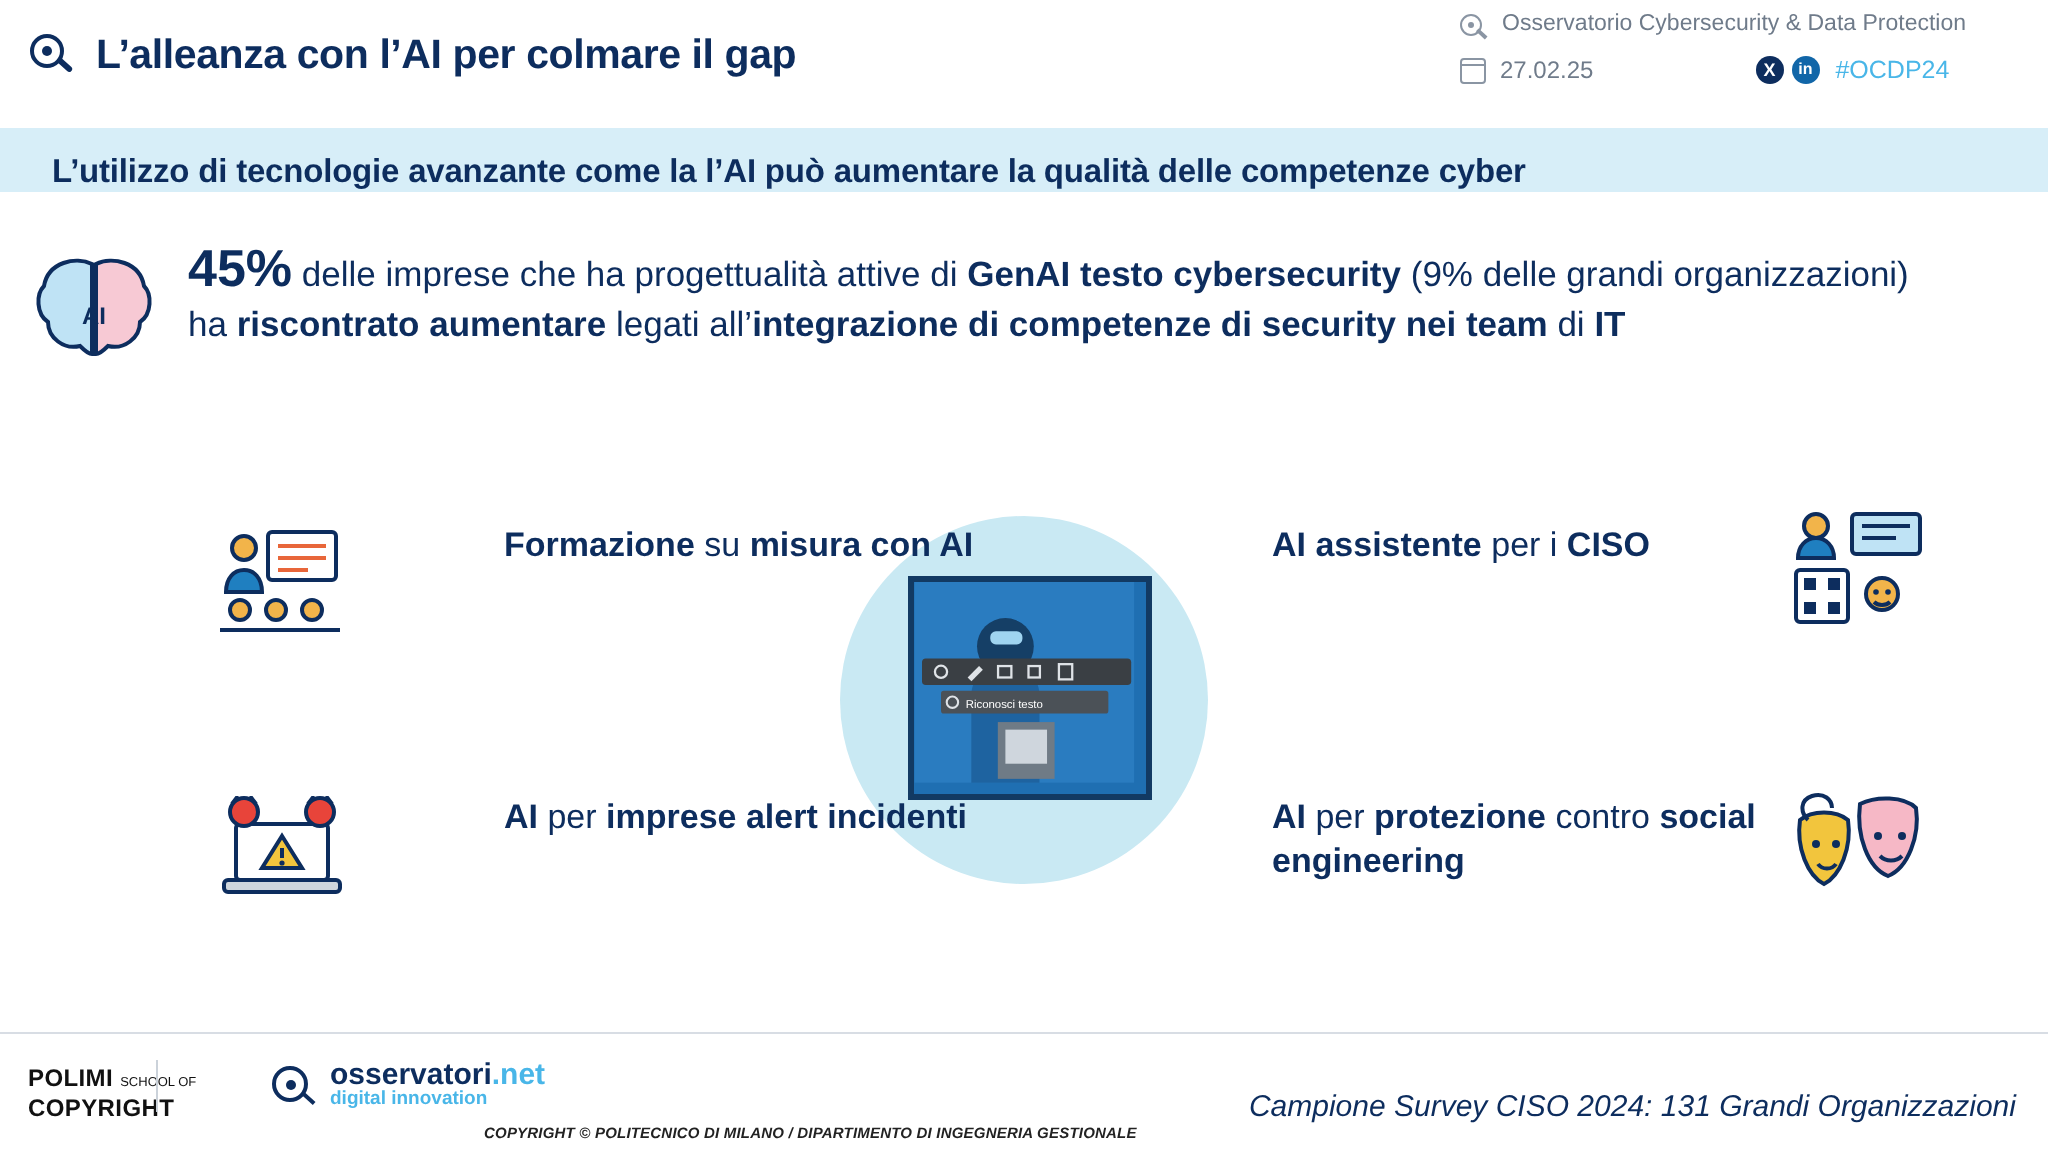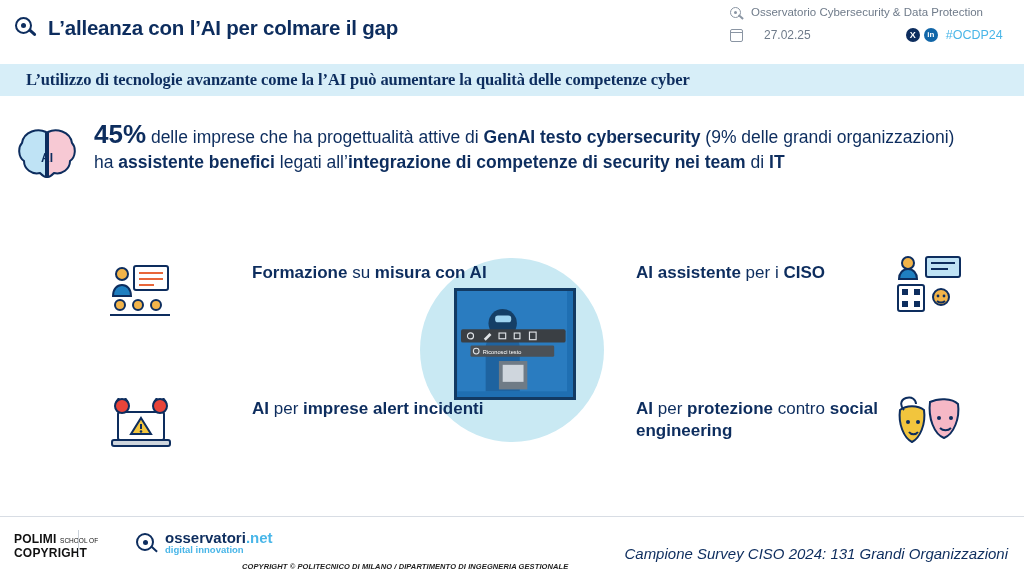--- a/index.html
+++ b/index.html
@@ -57,21 +57,21 @@
   .obs-circle .dot2 {
     position: absolute; left: 4px; top: 4px; width: 3px; height: 3px;
     background: #8a95a3; border-radius: 50%;
   }
   .obs-circle .handle2 {
     position: absolute; left: 8px; top: 9px; width: 6px; height: 1.6px;
     background: #8a95a3; transform: rotate(42deg);
   }
   .obs-text { white-space: nowrap; }
   .meta-line {
-    display: flex; align-items: center; gap: 21px; margin-top: 7px;
+    display: flex; align-items: center; gap: 7px; margin-top: 7px;
     color: #6f7b8a; font-size: 12px;
   }
   .cal-icon {
     width: 13px; height: 13px; border: 1.4px solid #8a95a3; border-radius: 2px;
     position: relative; flex: none;
   }
   .cal-icon:before {
     content: ""; position: absolute; left: 0; top: 2.5px; right: 0; height: 1.4px;
     background: #8a95a3;
   }
@@ -81,21 +81,21 @@
     width: 14px; height: 14px; border-radius: 50%; background: #0d2d5e;
     color: #fff; font-size: 9px; font-weight: bold; line-height: 14px;
     text-align: center; flex: none;
   }
   .soc.li { background: #1166a8; font-size: 8px; }
   .hashtag { color: #49b6e8; font-size: 12.5px; margin-left: 4px; }
 
   
   .bluebar {
     position: absolute; left: 0; top: 64px; width: 1024px; height: 32px;
-    background: #d7eef8; display: flex; align-items: center; font-family: Liberation Serif, serif;
+    background: #d7eef8; display: flex; align-items: flex-end;
   }
   .bluebar-text {
     margin-left: 26px; color: #0d2d5e; font-size: 16.5px; font-weight: bold;
     letter-spacing: -0.1px;
   }
 
   
   .stat-row { position: absolute; left: 16px; top: 122px; width: 990px; }
   .brain {
     position: absolute; left: 0; top: 6px; width: 62px; height: 58px;
@@ -219,21 +219,21 @@
     <div class="bluebar-text">L’utilizzo di tecnologie avanzante come la l’AI può aumentare la qualità delle competenze cyber</div>
   </div>
 
   <div class="stat-row">
     <svg class="brain" viewBox="0 0 62 58">
       <path d="M30 4c-8-4-22-1-24 11-4 4-4 14 2 18 0 8 8 14 16 12 2 2 4 4 6 4V4z" fill="#bfe3f5" stroke="#0d2d5e" stroke-width="2"></path>
       <path d="M32 4c8-4 22-1 24 11 4 4 4 14-2 18 0 8-8 14-16 12-2 2-4 4-6 4V4z" fill="#f7c9d4" stroke="#0d2d5e" stroke-width="2"></path>
       <text x="31" y="34" font-size="12" font-weight="bold" fill="#0d2d5e" text-anchor="middle" font-family="Liberation Sans, sans-serif">AI</text>
     </svg>
     <div class="stat-text">
-      <span class="pct">45%</span><span> delle imprese che ha progettualità attive di </span><b>GenAI testo cybersecurity</b><span> (9% delle grandi organizzazioni) ha </span><b>assistente benefici</b><span> legati all’</span><b>integrazione di competenze di security nei team</b><span> di </span><b>IT</b>
+      <span class="pct">45%</span><span> delle imprese che ha progettualità attive di </span><b>GenAI testo cybersecurity</b><span> (9% delle grandi organizzazioni) ha </span><b>riscontrato aumentare</b><span> legati all’</span><b>integrazione di competenze di security nei team</b><span> di </span><b>IT</b>
     </div>
   </div>
 
   <div class="center-circle">
     <div class="screen-img">
       <svg viewBox="0 0 122 112" width="116" height="106" style="position:absolute;left:0;top:0;">
         <rect x="0" y="0" width="116" height="106" fill="#2a7cc0"></rect>
         <circle cx="48" cy="34" r="15" fill="#153f66"></circle>
         <rect x="40" y="26" width="17" height="7" rx="3" fill="#9fd4f0"></rect>
         <path d="M30 60c0-10 8-16 18-16s18 6 18 16v46H30z" fill="#1e63a0"></path>

